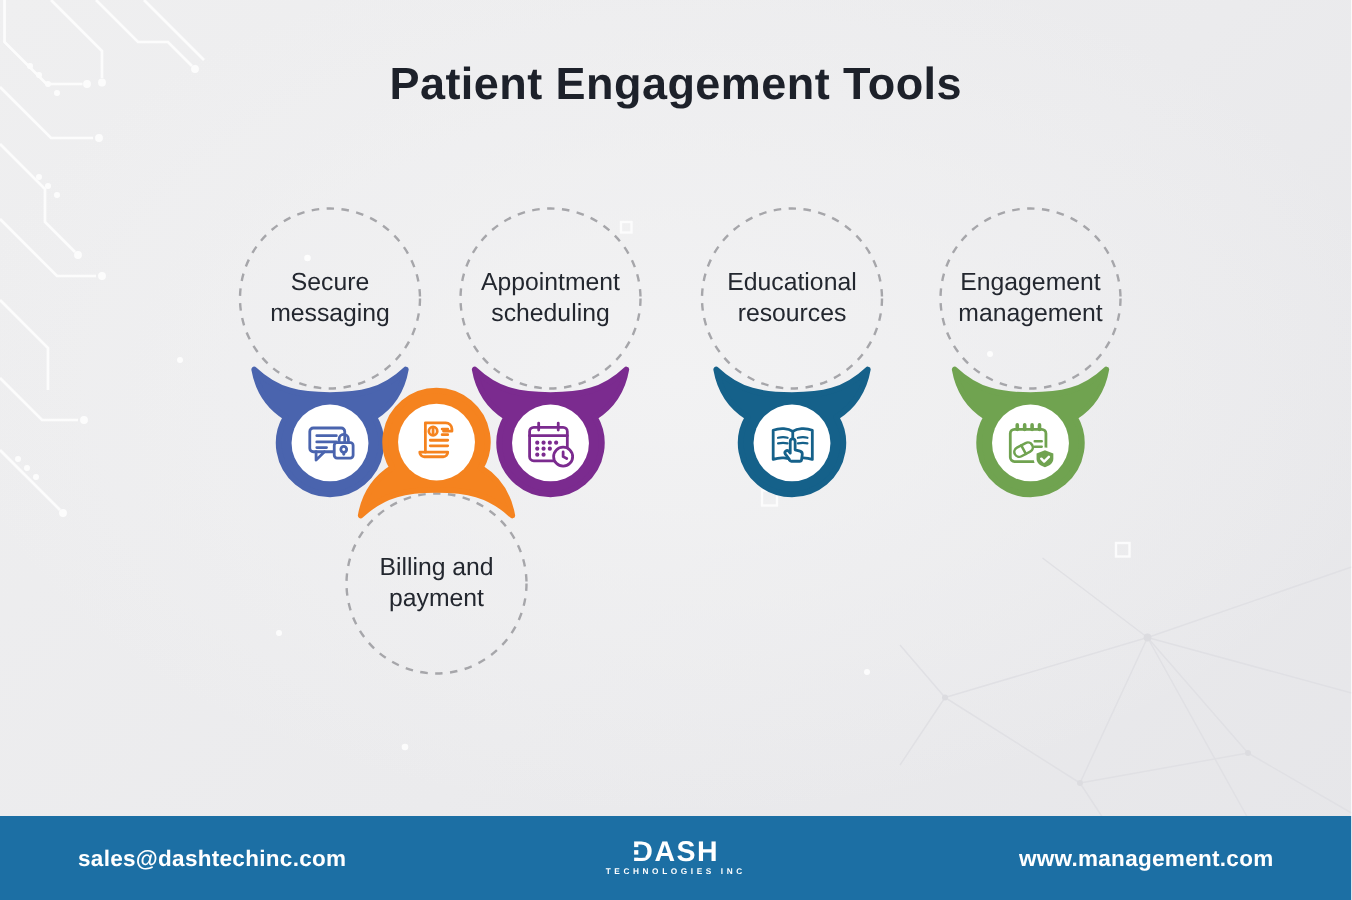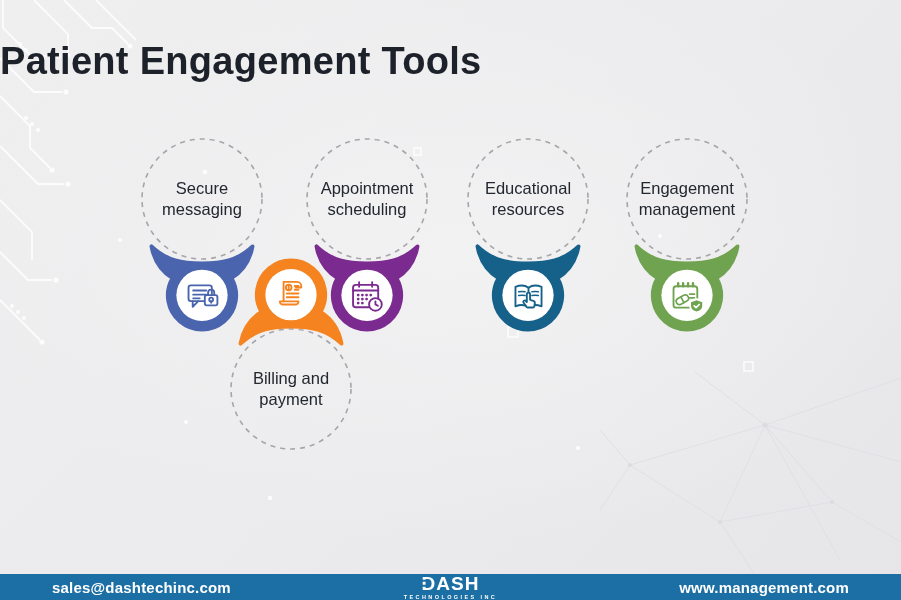--- a/index.html
+++ b/index.html
@@ -5,22 +5,22 @@
   html,body{margin:0;padding:0;}
   body{font-family:"Liberation Sans",sans-serif;}
   .stage{
     position:relative;width:901px;height:600px;overflow:hidden;
     background:
       radial-gradient(ellipse 700px 420px at 50% 42%, #f2f2f3 0%, rgba(242,242,243,0) 70%),
       linear-gradient(135deg,#efeff0 0%,#ebebed 55%,#e6e6e9 100%);
   }
   .decor{position:absolute;inset:0;pointer-events:none;}
   .page-title{
-    position:absolute;top:40px;left:0;width:100%;text-align:left;
-    font-size:38px;font-weight:700;color:#1d212a;letter-spacing:.3px;
+    position:absolute;top:40px;left:0;width:100%;text-align:center;
+    font-size:30px;font-weight:700;color:#1d212a;letter-spacing:.3px;
   }
   
   .item{position:absolute;width:124px;height:124px;color:var(--c,#888);}
   .item.top{top:137px;}
   .item.bottom{top:327px;}
   .label-circle{position:absolute;inset:0;}
   .dash-ring{position:absolute;inset:0;width:124px;height:124px;}
   .item-label{
     position:absolute;inset:0;display:flex;align-items:center;justify-content:center;
     text-align:center;padding:0 6px;font-size:16.5px;line-height:1.27;color:#23272f;
@@ -31,21 +31,21 @@
   .item.bottom .blob{top:-68px;transform:scaleY(-1);}
   .icon-wrap{
     position:absolute;left:36px;width:52px;height:52px;
     display:flex;align-items:center;justify-content:center;
   }
   .item.top .icon-wrap{top:133px;}
   .item.bottom .icon-wrap{top:-60px;}
   .icon-wrap svg{width:41px;height:41px;}
   
   .footer{
-    position:absolute;left:0;bottom:0;width:100%;height:26px;
+    position:absolute;left:0;bottom:0;width:100%;height:56px;
     display:flex;align-items:center;justify-content:space-between;
     padding:0 52px;box-sizing:border-box;color:#fff;
   }
   .footer-text{font-size:15px;font-weight:700;letter-spacing:.2px;}
   .logo{
     position:absolute;left:50%;top:50%;transform:translate(-50%,-50%);
     display:flex;flex-direction:column;align-items:center;line-height:1;text-align:right;
   }
   .logo-main{font-size:19px;font-weight:700;letter-spacing:1px;}
   .logo-d{position:relative;display:inline-block;}
@@ -118,21 +118,21 @@
         <circle cx="120" cy="240" r="2"></circle>
         <circle cx="270" cy="498" r="2.2"></circle>
       <circle cx="578" cy="448" r="2"></circle>
         <circle cx="186" cy="422" r="2"></circle>
         <circle cx="660" cy="236" r="2"></circle>
     </g>
   </svg>
 
   <div class="page-title">Patient Engagement Tools</div>
 
-  <div class="item top" style="left: 140px; --c: #4A64AE;">
+  <div class="item top" style="left: 158px; --c: #4A64AE;">
     <div class="label-circle">
       <svg class="dash-ring" viewBox="0 0 124 124">
         <circle cx="62" cy="62" r="60" fill="none" stroke="#a6a6aa" stroke-width="1.6" stroke-dasharray="5 5"></circle>
       </svg>
       <div class="item-label">Secure messaging</div>
     </div>
     <svg class="blob" viewBox="0 0 140 112">
       <path d="M5 3 C8 20 16 34 32 44 A44 44 0 1 0 108 44 C124 34 132 20 135 3 C115 22 95 25 70 25 C45 25 25 22 5 3 Z" fill="currentColor" stroke="currentColor" stroke-width="5" stroke-linejoin="round"></path>
       <circle cx="70" cy="66" r="33" fill="#ffffff"></circle>
     </svg>

